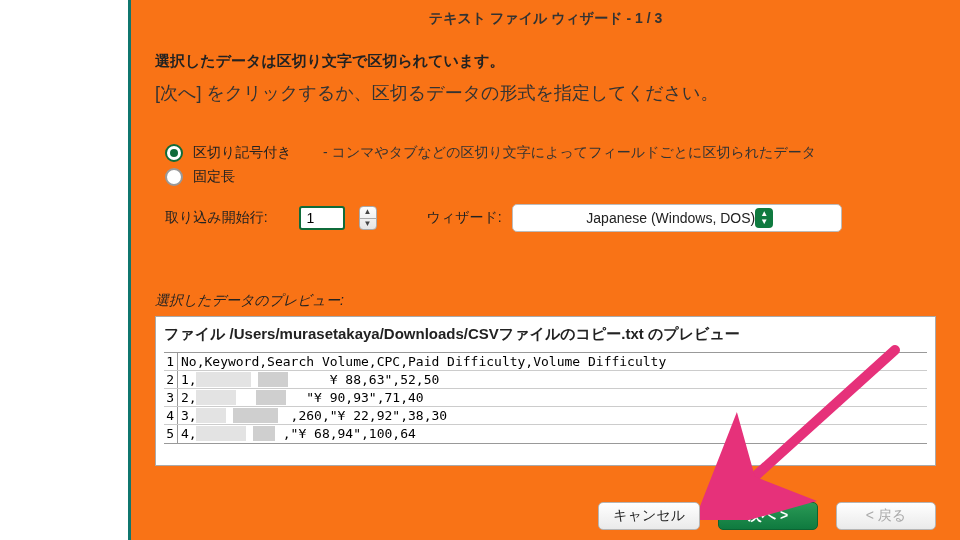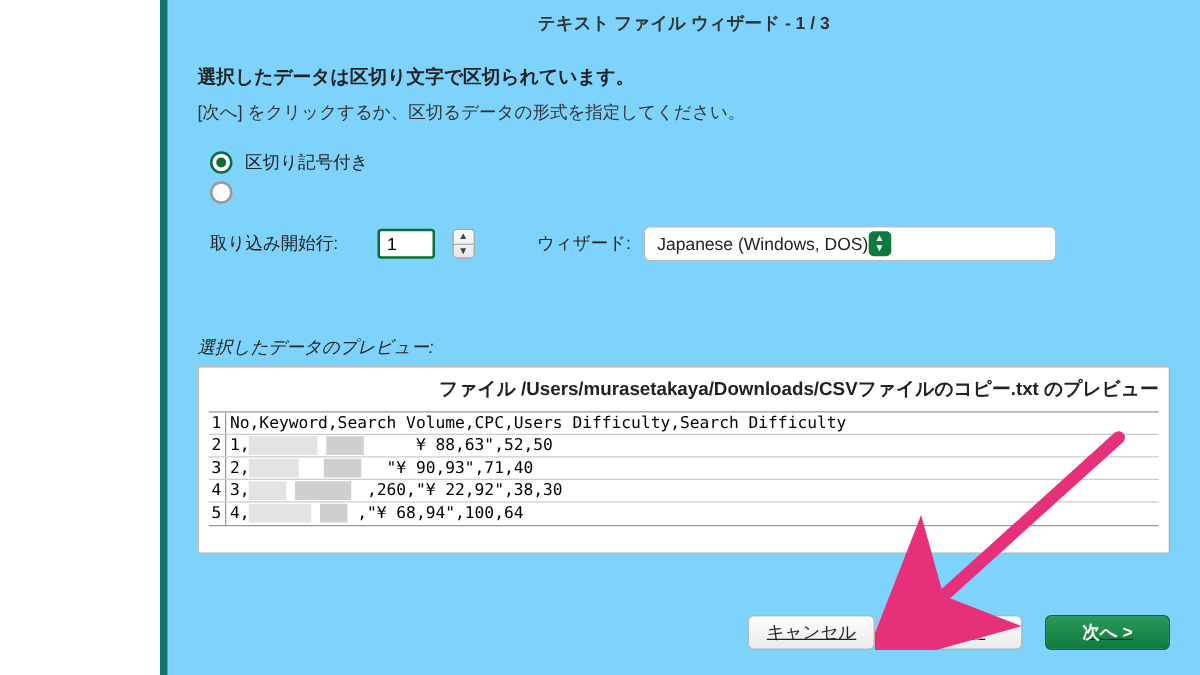--- a/index.html
+++ b/index.html
@@ -7,34 +7,34 @@
   body {
     width: 960px; height: 540px;
     background: #fff;
     font-family: "Hiragino Kaku Gothic ProN", "Hiragino Sans", Meiryo, sans-serif;
     font-size: 14px; color: #222;
     overflow: hidden;
   }
   .window {
     position: absolute; left: 128px; top: 0;
     width: 832px; height: 540px;
-    background: #7dd3fc;
-    border-left: 6px solid #0f766e;
+    background: #f97316;
+    border-left: 3px solid #0f766e;
     display: flex; flex-direction: column;
   }
   .titlebar {
     height: 36px; line-height: 36px; text-align: center;
     font-size: 14px; font-weight: 600; color: #333;
   }
   .content {
     padding: 16px 24px 0 24px;
     flex: 1 1 auto; display: flex; flex-direction: column;
   }
   .heading { font-weight: 700; font-size: 15px; margin-bottom: 10px; }
-  .sub { font-size: 14px; color: #333; margin-bottom: 18px; }
+  .sub { font-size: 18px; color: #333; margin-bottom: 35px; }
   .radio-row { display: flex; align-items: center; margin: 4px 0 2px 10px; gap: 10px; }
   .radio {
     width: 18px; height: 18px; border-radius: 50%;
     border: 2px solid #999; background: #fff;
     display: inline-flex; align-items: center; justify-content: center;
     flex-shrink: 0;
   }
   .radio.checked { border-color: #0f6b3a; }
   .radio.checked::after { content:""; width: 8px; height: 8px; border-radius: 50%; background: #0f6b3a; }
   .radio-label { width: 120px; }
@@ -61,50 +61,50 @@
   }
   .stepper div {
     flex: 1; display:flex; align-items:center; justify-content:center;
     font-size: 8px; color:#444; line-height: 1;
   }
   .stepper div:first-child { border-bottom: 1px solid #aaa; }
   .encoding-label { margin-left: 40px; }
   .select {
     flex: 1; height: 28px;
     background: #fff; border: 1px solid #bbb; border-radius: 5px;
-    display: flex; align-items: center; justify-content: flex-start;
+    display: flex; align-items: center; justify-content: center;
     padding: 0 4px 0 10px; max-width: 330px;
   }
   .select-arrows {
     width: 18px; height: 20px; border-radius: 4px;
     background: #0f7a3f;
     display: flex; flex-direction: column; align-items: center; justify-content: center;
     color: #fff; font-size: 8px; line-height: 8px;
   }
   .preview-label { margin-top: 60px; margin-bottom: 6px; font-style: italic; }
   .preview-box {
     background: #fff; border: 1px solid #aaa;
     height: 150px; padding: 6px 8px;
     overflow: hidden;
   }
-  .preview-title { font-weight: 700; font-size: 15px; margin: 2px 0 8px 0; text-align: right; }
+  .preview-title { font-weight: 700; font-size: 15px; margin: 2px 0 8px 0; }
   .mono-rows { border-top: 1px solid #999; border-bottom: 1px solid #999; }
   .mono-row {
     display: flex; align-items: stretch;
     font-family: "Menlo","Consolas",monospace; font-size: 13px; color:#000;
     border-bottom: 1px solid #ccc; height: 18px; line-height: 18px;
   }
   .mono-row:last-child { border-bottom: none; }
   .rn { width: 14px; text-align: right; padding-right: 3px; border-right: 1px solid #999; color:#000; }
   .rc { padding-left: 3px; white-space: pre; position: relative; flex: 1; overflow: hidden; }
   .redact { position: absolute; top: 1px; height: 15px; background: #e3e3e3; }
   .redact.b { background: #cfcfcf; }
   .footer {
-    height: 48px; display: flex; align-items: flex-start; justify-content: flex-end;
-    gap: 18px; padding: 0 24px 10px 0; text-decoration: underline;
+    height: 48px; display: flex; align-items: flex-end; justify-content: flex-end;
+    gap: 18px; padding: 0 24px 10px 0;
   }
   .btn {
     min-width: 100px; height: 28px; border-radius: 5px;
     border: 1px solid #b5b5b5;
     background: linear-gradient(#ffffff,#eaeaea);
     display: flex; align-items: center; justify-content: center;
     font-size: 14px; padding: 0 14px; color:#222;
   }
   .btn.disabled { color: #aaa; }
   .btn.primary {
@@ -121,23 +121,25 @@
 <div class="window">
   <div class="titlebar">テキスト ファイル ウィザード - 1 / 3</div>
 
   <div class="content">
     <div class="heading">選択したデータは区切り文字で区切られています。</div>
     <div class="sub">[次へ] をクリックするか、区切るデータの形式を指定してください。</div>
 
     <div class="radio-row">
       <span class="radio checked"></span>
       <span class="radio-label">区切り記号付き</span>
+      <span class="radio-desc">- コンマやタブなどの区切り文字によってフィールドごとに区切られたデータ</span>
     </div>
     <div class="radio-row">
       <span class="radio"></span>
+      <span class="radio-label">固定長</span>
     </div>
 
     <div class="startrow">
       <span class="lbl">取り込み開始行:</span>
       <span class="numinput-wrap">
         <input class="numinput" value="1" style="">
       </span>
       <span class="stepper">
         <div>▲</div>
         <div>▼</div>
@@ -151,21 +153,21 @@
         </span>
       </div>
     </div>
 
     <div class="preview-label">選択したデータのプレビュー:</div>
     <div class="preview-box">
       <div class="preview-title">ファイル /Users/murasetakaya/Downloads/CSVファイルのコピー.txt のプレビュー</div>
       <div class="mono-rows">
         <div class="mono-row">
           <div class="rn">1</div>
-          <div class="rc">No,Keyword,Search Volume,CPC,Users Difficulty,Search Difficulty</div>
+          <div class="rc">No,Keyword,Search Volume,CPC,Paid Difficulty,Volume Difficulty</div>
         </div>
         <div class="mono-row">
           <div class="rn">2</div>
           <div class="rc"><span>1,                 ¥ 88,63",52,50</span>
             <span class="redact" style="left:18px;width:55px"></span>
             <span class="redact b" style="left:80px;width:30px"></span>
           </div>
         </div>
         <div class="mono-row">
           <div class="rn">3</div>
@@ -187,22 +189,22 @@
             <span class="redact" style="left:18px;width:50px"></span>
             <span class="redact b" style="left:75px;width:22px"></span>
           </div>
         </div>
       </div>
     </div>
   </div>
 
   <div class="footer">
     <div class="btn">キャンセル</div>
+    <div class="btn primary">次へ &gt;</div>
     <div class="btn disabled">&lt; 戻る</div>
-    <div class="btn primary">次へ &gt;</div>
   </div>
 </div>
 
 <svg class="arrow" style="left:700px; top:340px;" width="210" height="180">
   <defs>
     <marker id="ah" markerWidth="14" markerHeight="14" refX="5" refY="6" orient="auto">
       <path d="M0,0 L12,6 L0,12 L3,6 Z" fill="#e6317a"></path>
     </marker>
   </defs>
   <line x1="195" y1="10" x2="40" y2="150" stroke="#e6317a" stroke-width="10" stroke-linecap="round" marker-end="url(#ah)"></line>

